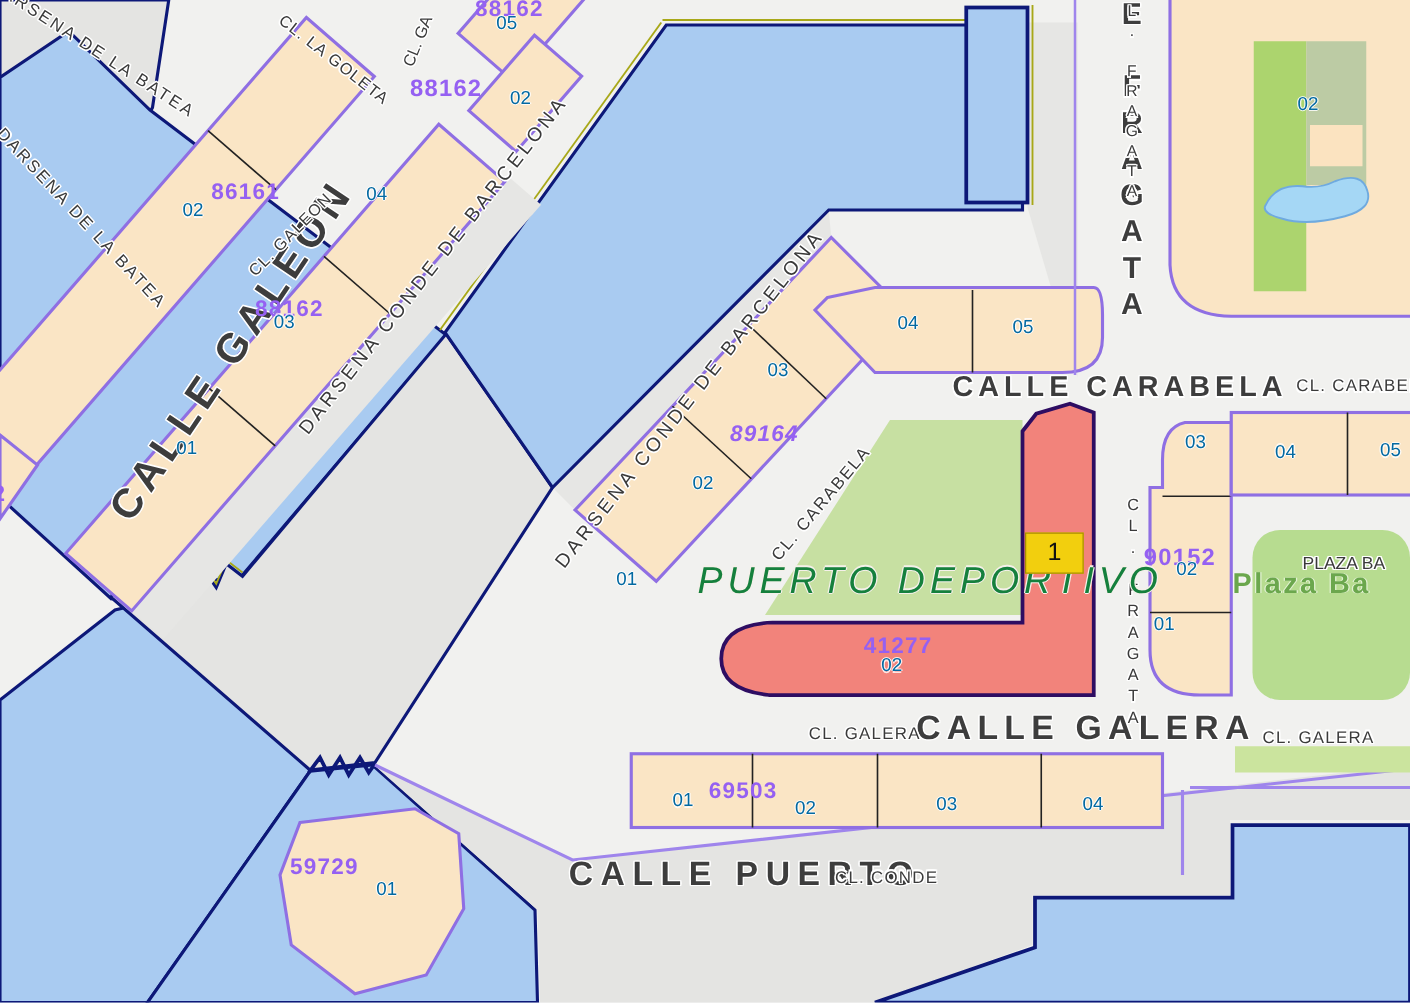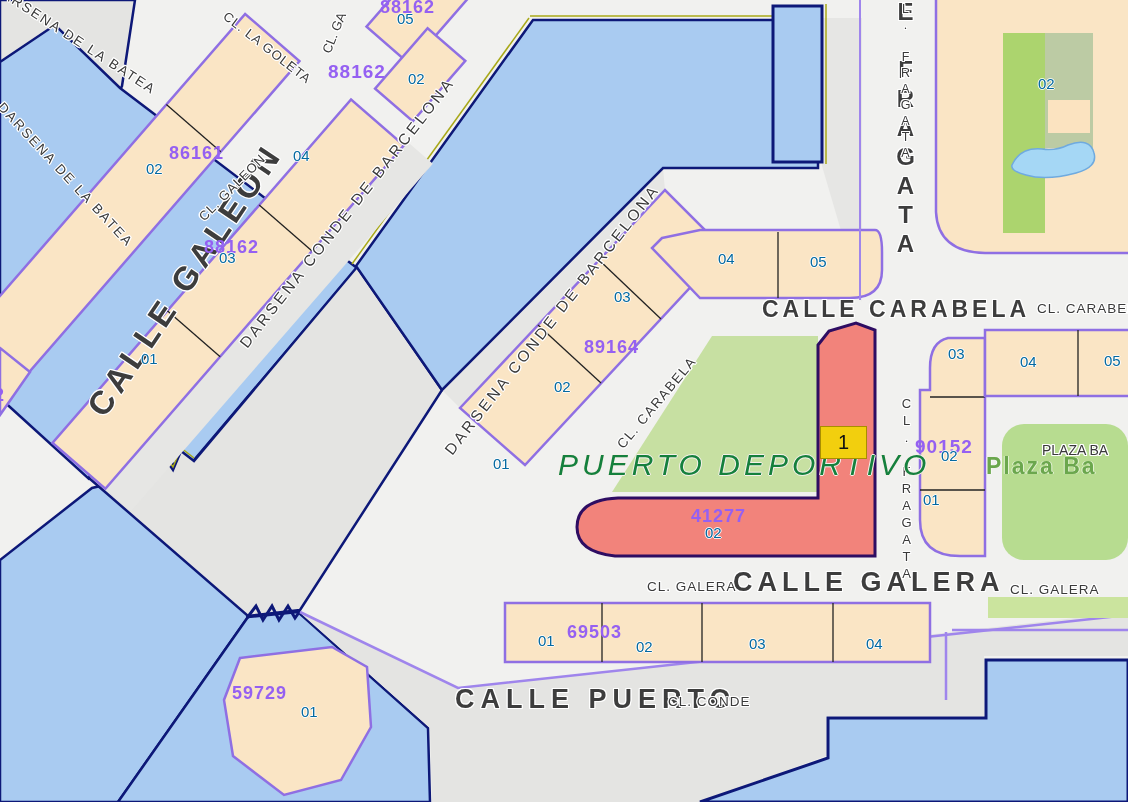--- a/index.html
+++ b/index.html
@@ -134,21 +134,21 @@
 <div class="lbl street big" style="left:455px;top:686px;font-size:27px;letter-spacing:6px;">CALLE PUERTO</div>
 <div class="lbl street" style="left:668px;top:695px;font-size:13.5px;letter-spacing:1px;">CL. CONDE</div>
 <div class="lbl puerto" style="left:558px;top:450px;">PUERTO DEPORTIVO</div>
 <div class="lbl street" style="left:1042px;top:443px;font-size:14px;">PLAZA BA</div>
 <div class="lbl plaza-green" style="left:986px;top:455px;font-size:23px;letter-spacing:2px;">Plaza Ba</div>
 
 <div class="code" style="left:380px;top:-2px;">88162</div>
 <div class="code" style="left:328px;top:62px;font-size:19px;">88162</div>
 <div class="code" style="left:126px;top:144px;margin-left:43px;">86161</div>
 <div class="code" style="left:204px;top:238px;">88162</div>
-<div class="code" style="left:584px;top:338px;">89164</div>
+<div class="code" style="left:584px;top:338px;font-style:italic;">89164</div>
 <div class="code" style="left:691px;top:507px;">41277</div>
 <div class="code" style="left:915px;top:437px;font-size:19px;">90152</div>
 <div class="code" style="left:567px;top:623px;">69503</div>
 <div class="code" style="left:232px;top:684px;">59729</div>
 <div class="code" style="left:-6px;top:386px;">2</div>
 
 <div class="num" style="left:397px;top:11px;">05</div>
 <div class="num" style="left:408px;top:71px;">02</div>
 <div class="num" style="left:293px;top:148px;">04</div>
 <div class="num" style="left:146px;top:161px;">02</div>

